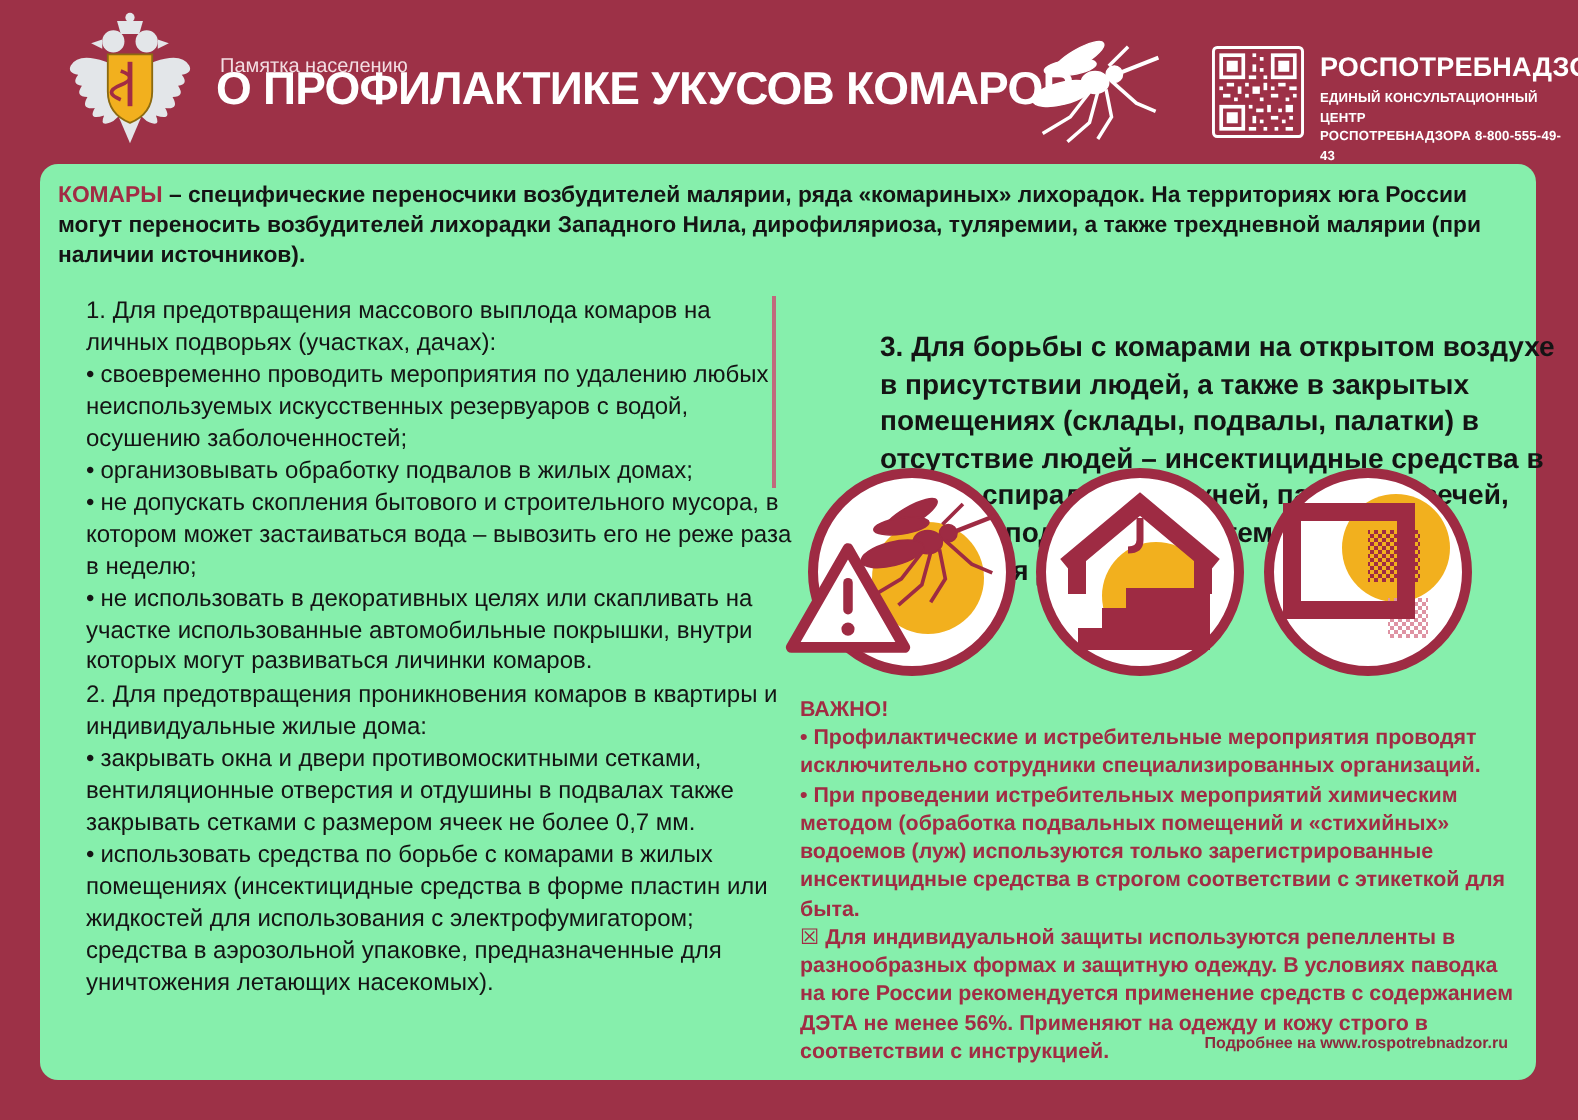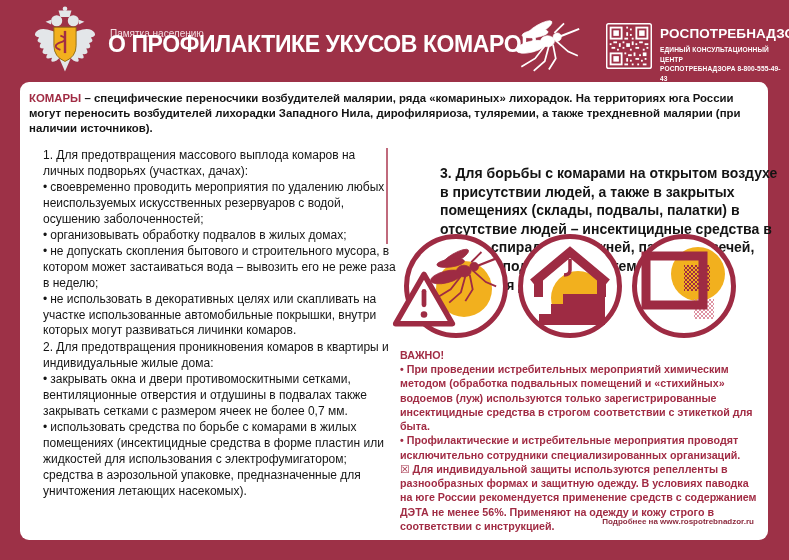--- a/index.html
+++ b/index.html
@@ -13,21 +13,21 @@
   .hdr{position:absolute;left:0;top:0;width:789px;height:82px;}
   .emblem{position:absolute;left:26px;top:5px;width:78px;height:74px;}
   .tagline{position:absolute;left:110px;top:28px;font-size:10px;color:#f3dde2;font-weight:500;}
   .title{position:absolute;left:108px;top:31px;font-size:23px;font-weight:700;color:#ffffff;letter-spacing:-0.4px;white-space:nowrap;}
   .mosq-hdr{position:absolute;left:498px;top:13px;width:88px;height:62px;color:#ffffff;}
   .qr{position:absolute;left:606px;top:23px;width:46px;height:46px;}
   .brand{position:absolute;left:660px;top:26px;width:125px;color:#ffffff;}
   .brand-name{font-size:13.5px;font-weight:700;letter-spacing:0.1px;}
   .brand-sub{font-size:6.6px;font-weight:700;line-height:1.45;margin-top:4px;letter-spacing:0.1px;}
   
-  .card{position:absolute;left:20px;top:82px;width:748px;height:458px;background:#ffffff;border-radius:9px;}
+  .card{position:absolute;left:20px;top:82px;width:748px;height:458px;background:#86efac;border-radius:9px;}
   .intro{position:absolute;left:9px;top:9px;width:730px;font-size:11.4px;font-weight:700;color:#141414;line-height:1.33;margin:0;}
   .lead{color:#A12C44;}
   .col-left{position:absolute;left:23px;top:66px;width:354px;font-size:12px;font-weight:400;color:#141414;line-height:1.33;}
   .col-left p{margin:0;}
   .sec2{margin-top:1px;}
   .divider{position:absolute;left:366px;top:66px;width:2px;height:96px;background:#C06A7C;}
   .col-right{position:absolute;left:380px;top:66px;width:360px;}
   .s3{position:absolute;left:24px;top:0;width:348px;font-size:14px;font-weight:700;color:#141414;line-height:1.33;margin:16px;}
   .m{margin-right:3px;}
   
@@ -233,21 +233,21 @@
             <circle cx="61" cy="35" r="27" fill="#F2B01E"></circle>
             <rect x="47" y="26" width="26" height="26" fill="url(#meshA)"></rect>
             <rect x="57" y="60" width="20" height="20" fill="url(#meshB)"></rect>
             <rect x="9" y="17" width="57" height="49" fill="none" stroke="#9E2B43" stroke-width="9"></rect>
           </svg>
         </div>
       </div>
 
       <div class="important">
         <p class="imp-h">ВАЖНО!</p>
+        <p><span class="m">•</span><span>Профилактические и истребительные мероприятия проводят исключительно сотрудники специализированных организаций.</span></p>
         <p><span class="m">•</span><span>При проведении истребительных мероприятий химическим методом (обработка подвальных помещений и «стихийных» водоемов (луж) используются только зарегистрированные инсектицидные средства в строгом соответствии с этикеткой для быта.</span></p>
-        <p><span class="m">•</span><span>Профилактические и истребительные мероприятия проводят исключительно сотрудники специализированных организаций.</span></p>
         <p><span class="m">☒</span><span>Для индивидуальной защиты используются репелленты в разнообразных формах и защитную одежду. В условиях паводка на юге России рекомендуется применение средств с содержанием ДЭТА не менее 56%. Применяют на одежду и кожу строго в соответствии с инструкцией.</span></p>
       </div>
 
       <div class="footer-note">Подробнее на www.rospotrebnadzor.ru</div>
     </div>
   </div>
 </div>
 
 </body></html>

